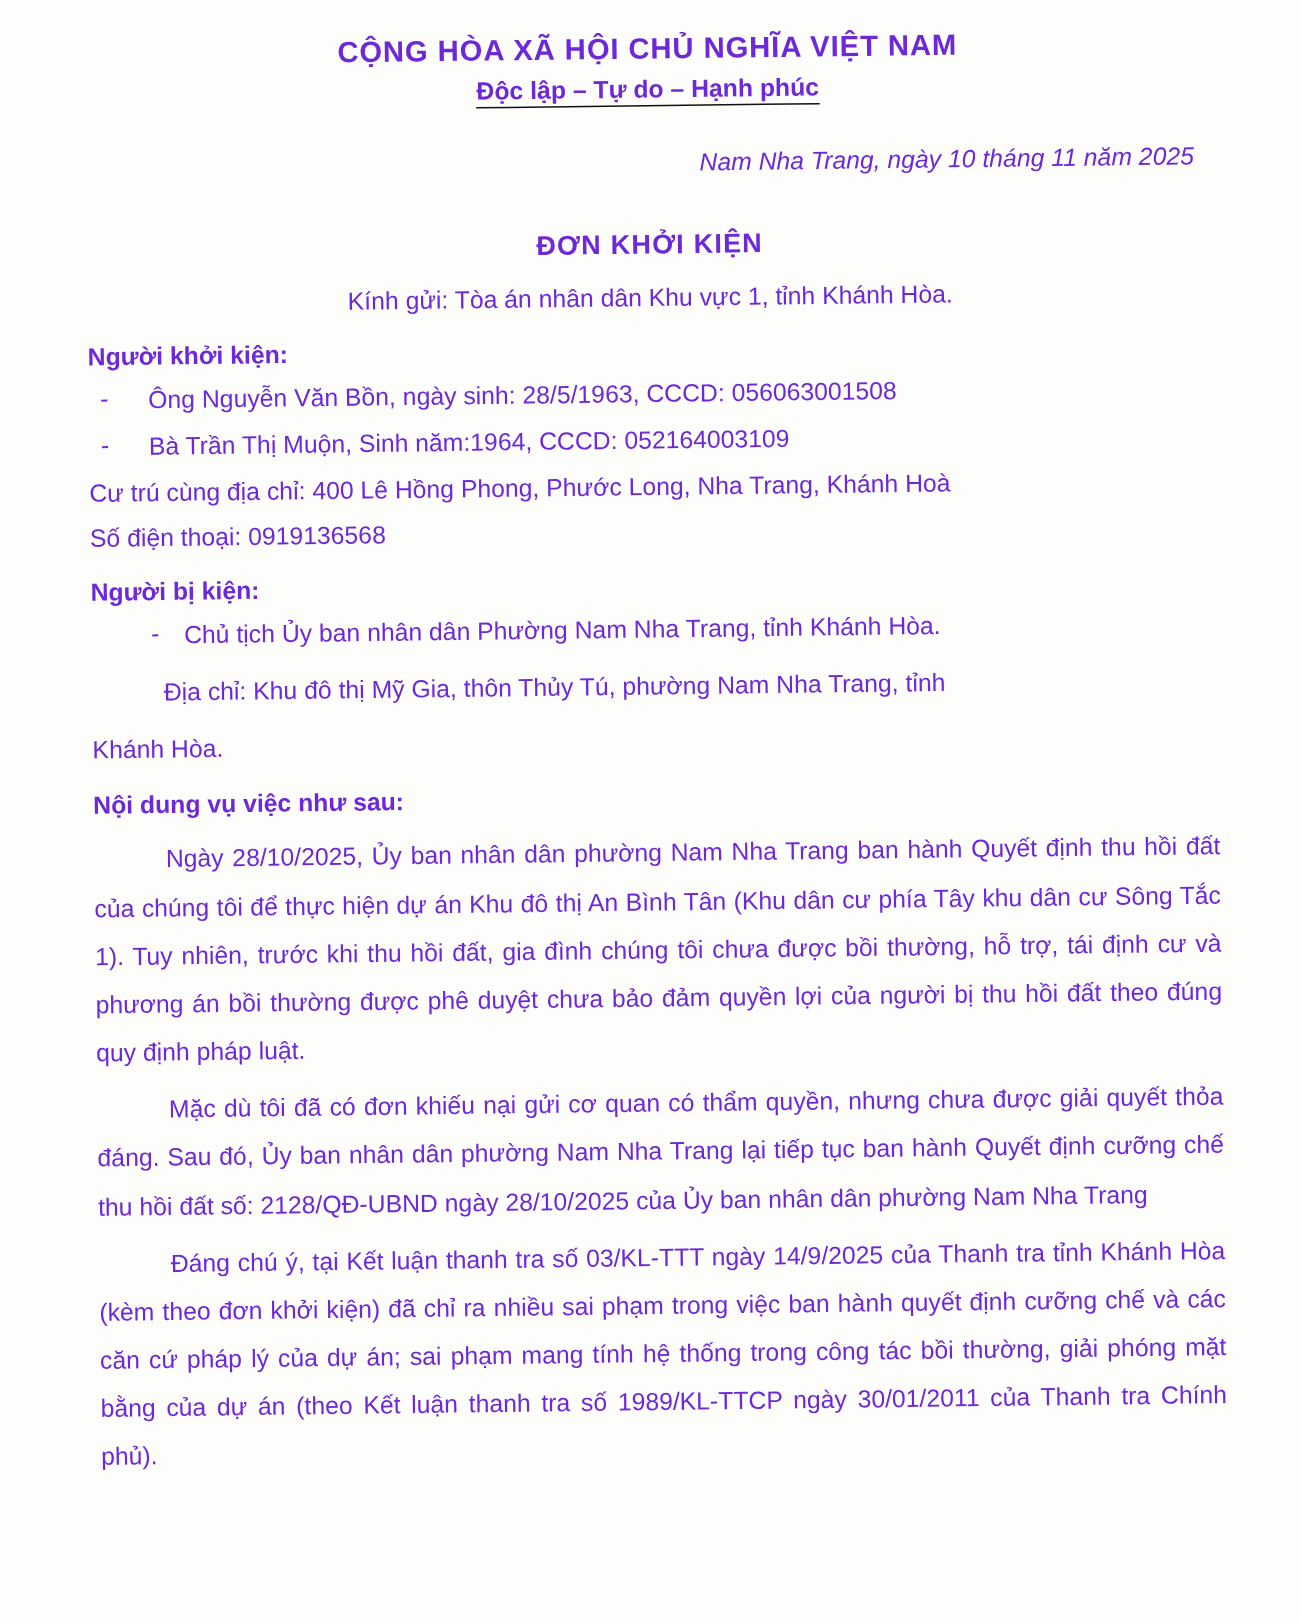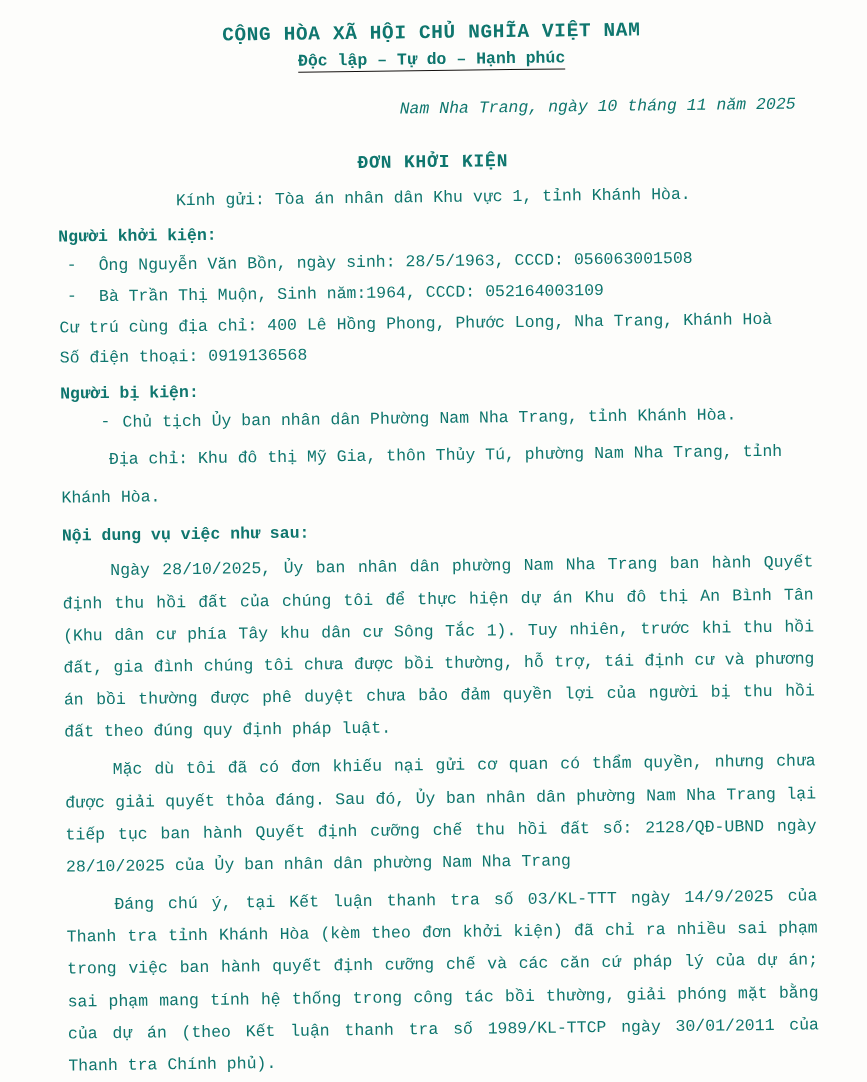--- a/index.html
+++ b/index.html
@@ -6,22 +6,22 @@
     margin: 0;
     padding: 0;
     background: #ffffff;
   }
   .page {
     position: relative;
     width: 867px;
     height: 1082px;
     background: #fdfdfb;
     overflow: hidden;
-    font-family: Liberation Mono, monospace;
-    color: #0f766e;
+    font-family: Liberation Sans, sans-serif;
+    color: #6d28d9;
   }
   .inner {
     padding: 22px 58px 0 58px;
     
     transform: rotate(-0.7deg);
     transform-origin: 50% 20%;
   }
   .national-title {
     text-align: center;
     font-weight: bold;

